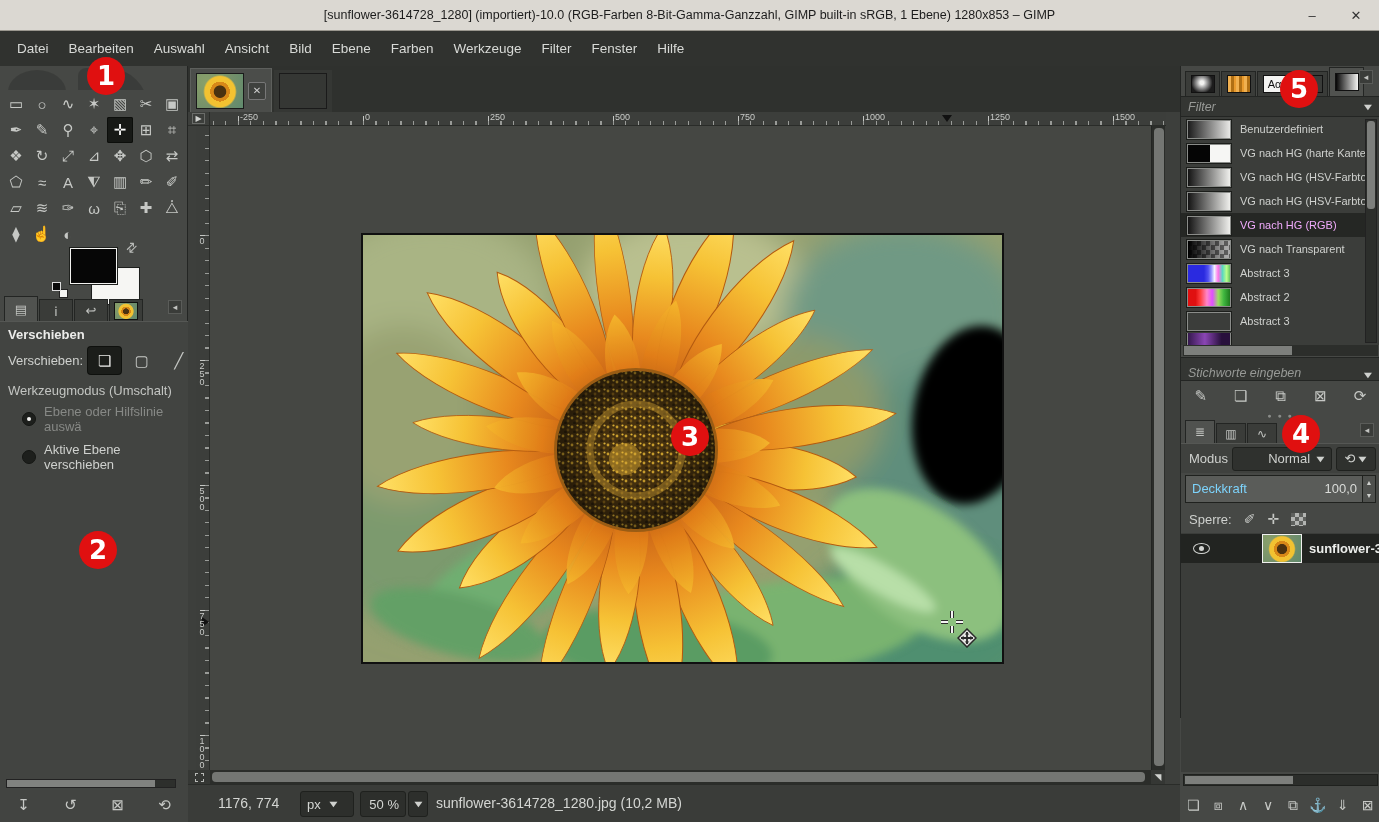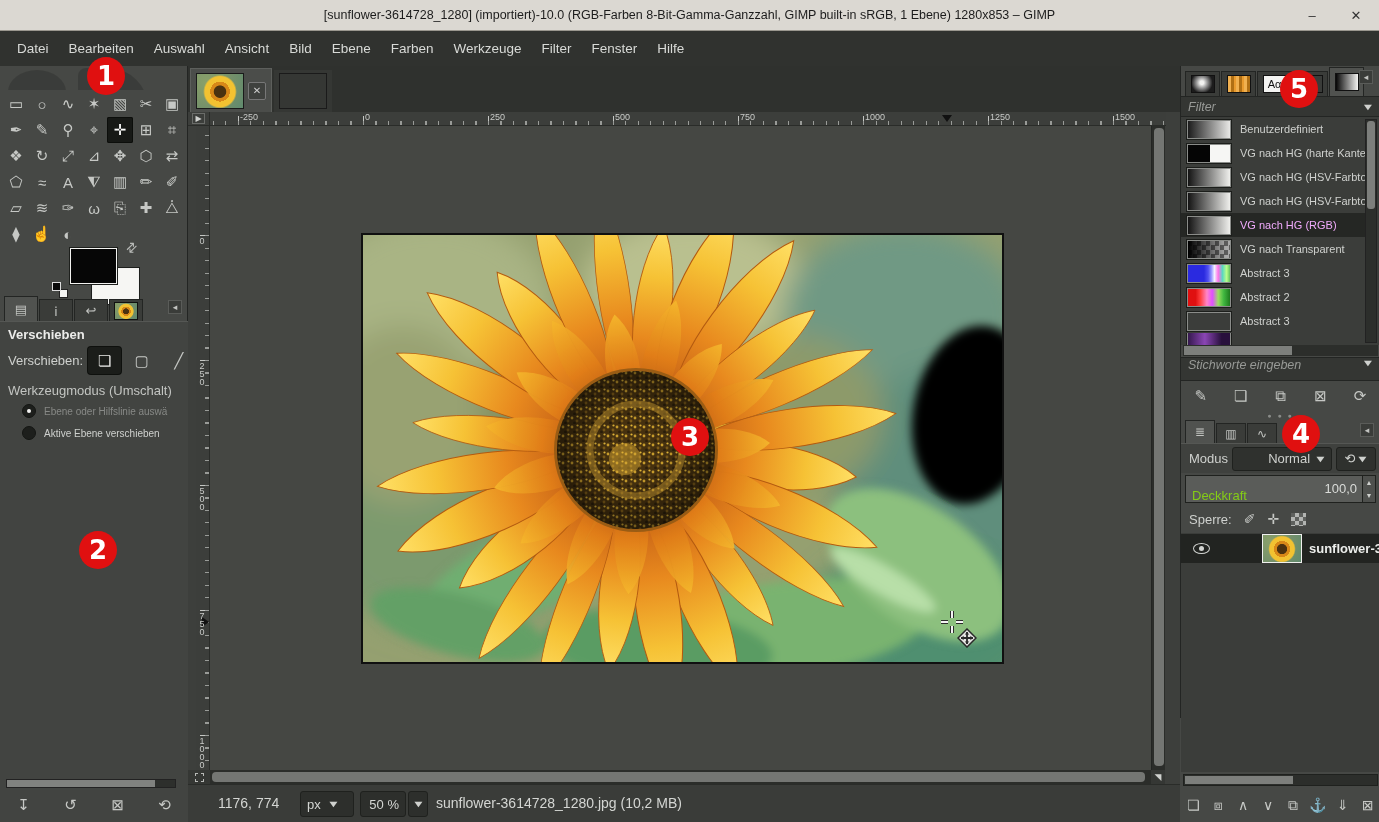--- a/index.html
+++ b/index.html
@@ -50,21 +50,21 @@
   #tooloptions{position:absolute;left:0;top:230px;width:188px;height:526px;}
   #to-body{position:absolute;left:0;top:25px;right:0;bottom:0;background:#424441;border-top:1px solid #555754;}
   .to-title{font-weight:bold;color:var(--bright);padding:5px 8px 3px 8px;}
   .move-row{display:flex;align-items:center;gap:5px;padding:2px 8px;}
   .tglbtn{width:33px;height:27px;display:flex;align-items:center;justify-content:center;border-radius:3px;color:#c6c8c5;font-size:15px;}
   .tglbtn.active{background:#1b1d1a;box-shadow:0 0 0 1px #0e100d;color:#e8e8e6;}
   .to-label{padding:7px 8px 2px 8px;color:#c3c5c2;}
   .radio-row{display:flex;align-items:center;gap:8px;padding:4px 8px 4px 22px;}
   .radio{width:14px;height:14px;border-radius:50%;background:#1d1f1c;border:1px solid #141613;position:relative;flex:none;}
   .radio.on::after{content:"";position:absolute;left:4px;top:4px;width:4px;height:4px;border-radius:50%;background:#f2f2f0;}
-  .radio-label{font-size:10px;}
+  .radio-label{font-size:13px;}
   .radio-label.dim{color:#87898 6;color:#878986;}
   #to-scroll{position:absolute;left:6px;bottom:34px;width:170px;height:9px;background:#2d2f2c;border:1px solid #222;}
   #to-scroll .th{position:absolute;left:0;top:0;height:100%;width:148px;background:#80827f;}
   #to-footer{position:absolute;left:0;bottom:2px;width:188px;height:30px;display:flex;justify-content:space-around;align-items:center;}
   .icobtn{min-width:24px;height:24px;display:flex;align-items:center;justify-content:center;color:#c6c8c5;font-size:15px;border-radius:2px;}
 
   
   #canvascol{position:absolute;left:188px;top:66px;width:992px;height:756px;background:var(--panel2);}
   #imgtabs{position:absolute;left:0;top:0;width:992px;height:46px;background:#2f312e;display:flex;align-items:flex-end;padding-left:2px;gap:2px;}
   .imgtab{display:flex;align-items:center;gap:4px;padding:3px 5px;}
@@ -137,36 +137,36 @@
   .g-hsv1,.g-hsv2,.g-rgb{background:linear-gradient(90deg,#141414,#efefec);}
   .g-alpha{background:linear-gradient(90deg,#000 0%,rgba(0,0,0,0) 90%),repeating-conic-gradient(#a8a8a8 0 25%,#5c5c5c 0 50%);background-size:100% 100%,9px 9px;}
   .g-ab1{background:linear-gradient(90deg,#2a2ae0 0 38%,#5050f0 48%,#9a9aff 56%,#f2f2ff 63%,#ff70e8 72%,#5ad8c0 82%,#baff8a 92%,#62c062);}
   .g-ab2{background:linear-gradient(90deg,#e01010 0 18%,#ff4040 30%,#ff86c8 45%,#e050ff 58%,#9adf60 72%,#40b840 85%,#1e7a1e);}
   .g-ab3{background:linear-gradient(90deg,#8a8248 0 15%,#cdbd6a 28%,#4a66c4 40%,#e8e8f2 52%,#66c48a 64%,#cdeD94 78%,#42683two,#426832);}
   .g-aneurism{background:linear-gradient(90deg,#35184e,#8a46b4 40%,#28103c 80%);}
   #gvscroll{position:absolute;right:2px;top:53px;width:12px;height:224px;background:#2c2e2b;border:1px solid #222;}
   #gvscroll .th{position:absolute;left:1px;top:1px;width:8px;height:88px;background:#7d7f7c;border-radius:3px;}
   #ghscroll{position:absolute;left:2px;top:279px;width:195px;height:11px;background:#2c2e2b;}
   #ghscroll .th{position:absolute;left:1px;top:1px;height:9px;width:108px;background:#7d7f7c;}
-  #tagrow{position:absolute;left:0;top:291px;width:199px;height:24px;background:#343633;border-top:1px solid var(--border);border-bottom:1px solid var(--border);display:flex;align-items:flex-start;}
+  #tagrow{position:absolute;left:0;top:291px;width:199px;height:24px;background:#343633;border-top:1px solid var(--border);border-bottom:1px solid var(--border);display:flex;align-items:flex-end;}
   #tagrow input{flex:1;background:transparent;border:none;outline:none;font-family:inherit;font-style:italic;font-size:12.5px;color:#979996;padding:0 7px;}
   #tagrow input::placeholder{color:#979996;opacity:1;}
   #gactions{position:absolute;left:0;top:315px;width:199px;height:30px;display:flex;justify-content:space-around;align-items:center;}
   #gsplit{position:absolute;left:0;top:345px;width:199px;height:8px;display:flex;align-items:center;justify-content:center;color:#8a8c89;font-size:7px;letter-spacing:2px;}
   
   #ltabs{position:absolute;left:0;top:353px;width:199px;height:24px;}
   #ltabs .dtab{width:30px;height:20px;font-size:12px;}
   #ltabs .dtab.active{height:23px;background:#50524f;}
   #modusrow{position:absolute;left:0;top:377px;width:199px;height:30px;background:#3f413e;border-top:1px solid #55575four;border-top:1px solid #555754;display:flex;align-items:center;padding:0 4px;gap:4px;}
   #modus-label{font-size:13px;color:#cfd1ce;padding-left:4px;}
   #modusbtn{flex:1;height:24px;background:#2f312e;border:1px solid #1f211e;border-radius:3px;display:flex;align-items:center;justify-content:flex-end;gap:6px;padding:0 6px;}
   #resetbtn{width:40px;height:24px;background:#2f312e;border:1px solid #1f211e;border-radius:3px;display:flex;align-items:center;justify-content:center;gap:3px;font-size:13px;}
   #opacityrow{position:absolute;left:4px;top:409px;width:191px;height:28px;background:#4e504d;border:1px solid #1f211e;}
   #opacityrow .fill{position:absolute;left:0;top:0;bottom:0;width:176px;background:#5a5c59;}
-  #opacityrow .lab{position:absolute;left:6px;top:12px;color:#84cc16;}
+  #opacityrow .lab{position:absolute;left:6px;top:5px;color:#7dd3fc;}
   #opacityrow .val{position:absolute;right:18px;top:5px;color:#dadcd9;}
   #opacityspin{position:absolute;right:0;top:0;bottom:0;width:13px;border-left:1px solid #1f211e;display:flex;flex-direction:column;}
   #opacityspin span{flex:1;display:flex;align-items:center;justify-content:center;font-size:7px;color:#cfd1ce;}
   #lockrow{position:absolute;left:0;top:441px;width:199px;height:24px;display:flex;align-items:center;gap:12px;padding-left:8px;}
   #lockrow .ico{font-size:14px;color:#c6c8c5;}
   .checker14{width:15px;height:13px;background:repeating-conic-gradient(#b2b4b1 0 25%,#5e605d 0 50%);background-size:8px 8px;}
   #layerlist{position:absolute;left:0;top:467px;width:199px;height:239px;background:#3b3d3a;}
   #layerrow{position:absolute;left:0;top:1px;width:199px;height:29px;background:#222421;display:flex;align-items:center;}
   .eye{width:17px;height:11px;border:1.5px solid #d2d4d1;border-radius:50% 50%;position:relative;margin-left:12px;}
   .eye::after{content:"";position:absolute;left:4.5px;top:1.5px;width:5px;height:5px;border-radius:50%;background:#d2d4d1;}

